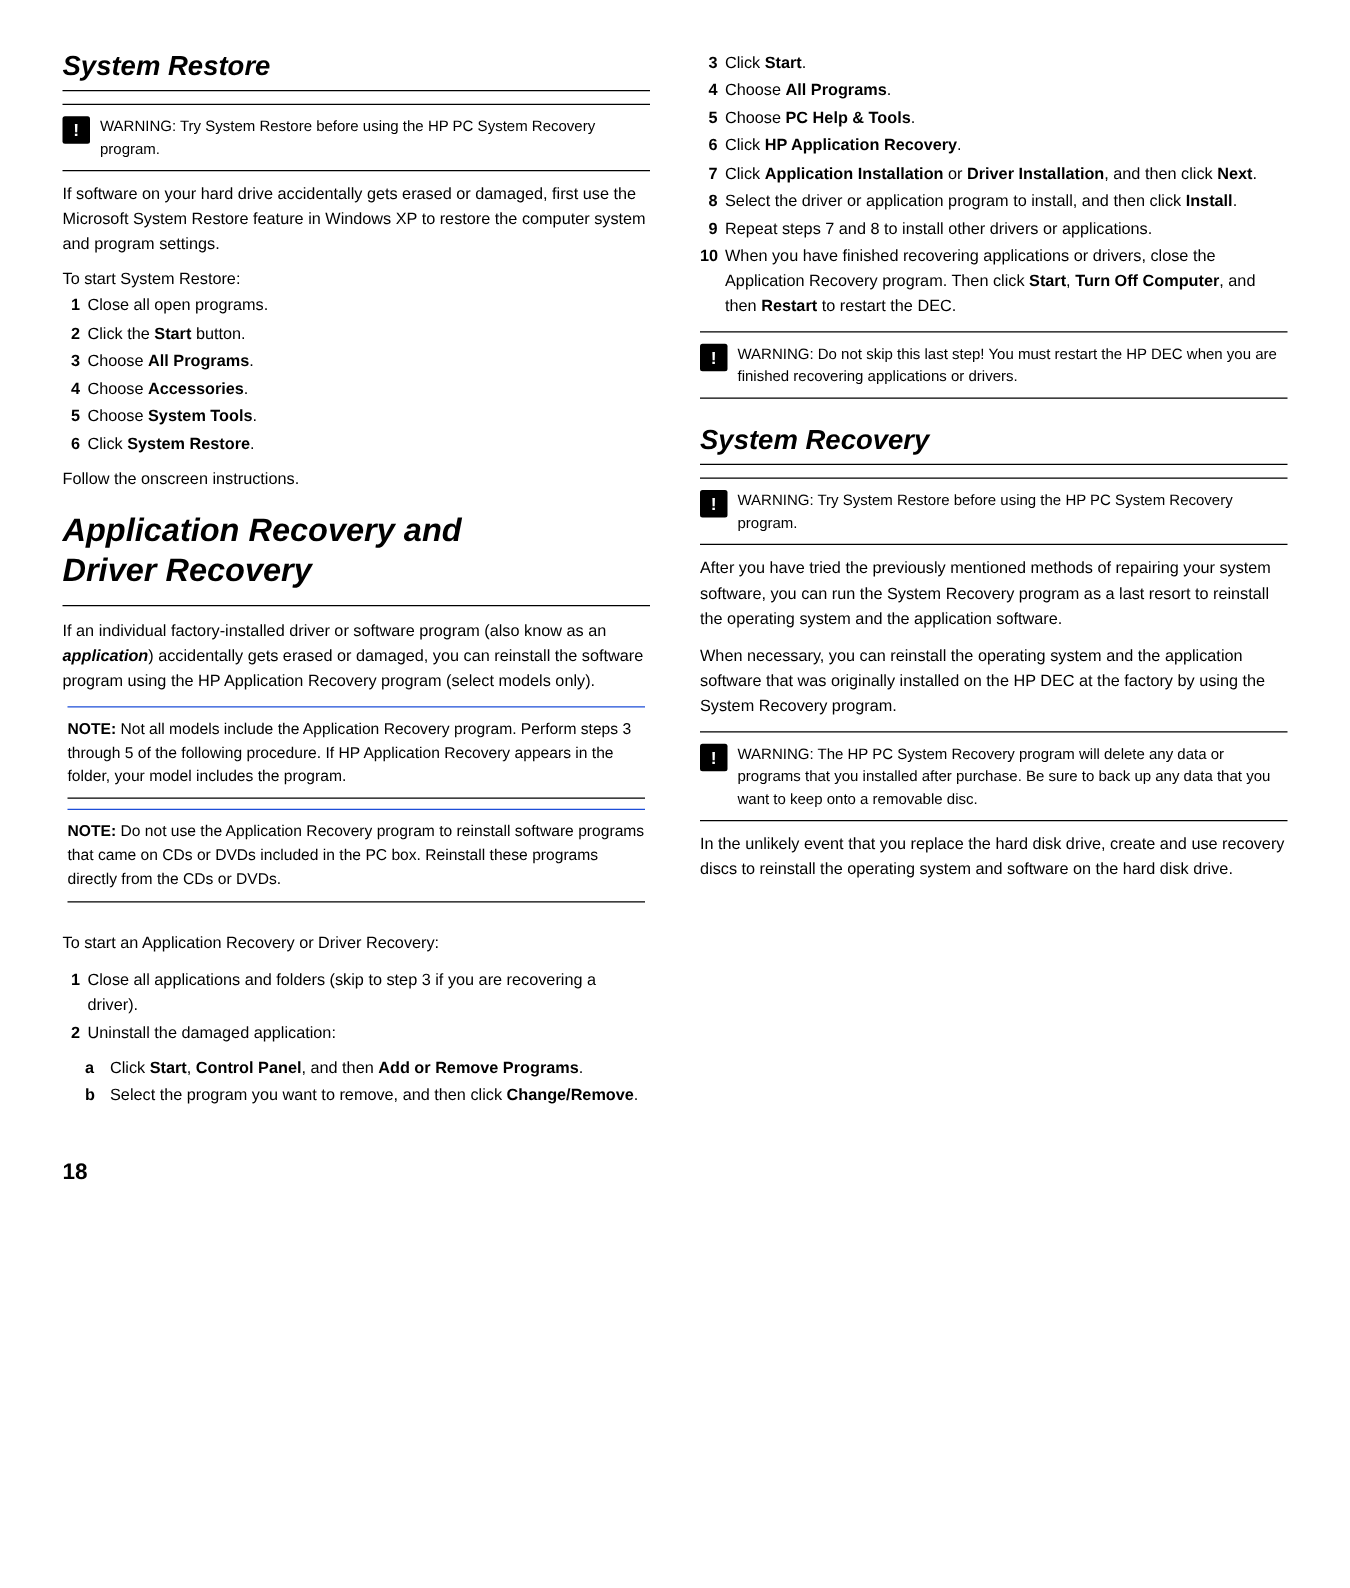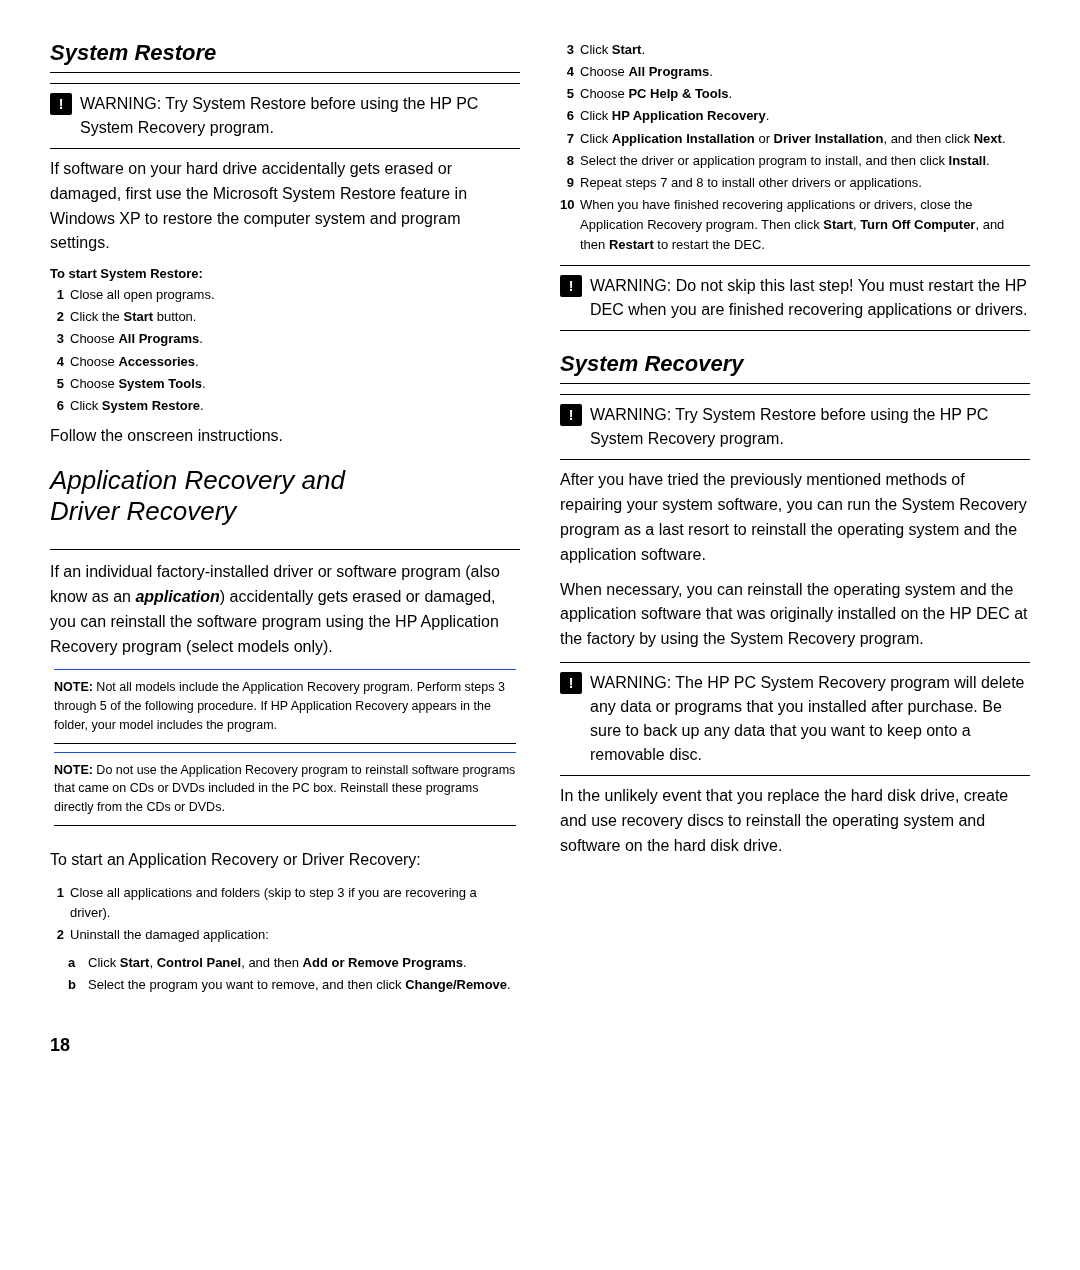--- a/index.html
+++ b/index.html
@@ -53,30 +53,30 @@
       color: #fff;
       font-weight: bold;
       font-size: 14px;
       display: flex;
       align-items: center;
       justify-content: center;
       border-radius: 2px;
       margin-top: 1px;
     }
     .warning-text {
-      font-size: 16px;
+      font-size: 12px;
       line-height: 1.5;
     }
     p {
-      font-size: 16px;
+      font-size: 13px;
       line-height: 1.55;
       margin-bottom: 10px;
     }
     .subsection-title {
-      font-weight: bold;
+      font-weight: normal;
       font-size: 13px;
       margin-bottom: 4px;
       margin-top: 8px;
     }
     ol.main-list {
       list-style: none;
       padding: 0;
       margin: 0 0 8px 0;
     }
     ol.main-list li {
@@ -106,23 +106,23 @@
     .sub-list li .sub-label {
       font-weight: bold;
       min-width: 14px;
     }
     b, strong {
       font-weight: bold;
     }
     em.sste { font-style: italic; font-weight: bold; }
     h2.app-title {
       font-size: 26px;
-      font-weight: normal;
+      font-weight: bold;
       font-style: italic;
-      margin-bottom: 22px;
+      margin-bottom: 12px;
       line-height: 1.2;
     }
     .note-box {
       border-top: 1px solid #1d4ed8;
       border-bottom: 1px solid #000;
       padding: 8px 0;
       margin: 8px 4px;
       font-size: 12.5px;
       line-height: 1.5;
     }

